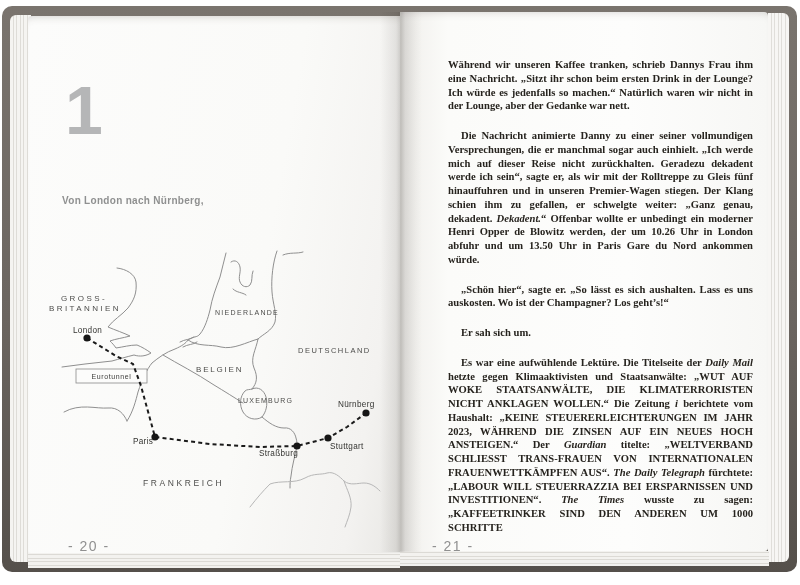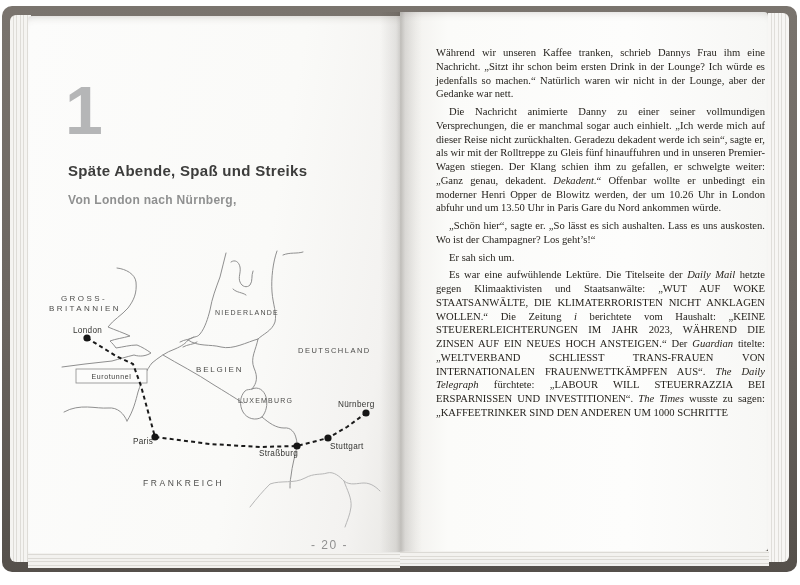--- a/index.html
+++ b/index.html
@@ -47,36 +47,36 @@
   
   .chapter-number{
     position:absolute;left:37px;top:60px;font-size:68px;line-height:1;font-weight:bold;
     color:#b5b6b7;letter-spacing:0;
   }
   .chapter-title{
     position:absolute;left:40px;top:146px;font-size:15px;font-weight:bold;
     color:#3d3d3c;letter-spacing:.3px;
   }
   .chapter-subtitle{
-    position:absolute;left:40px;top:175px;font-size:12px;font-weight:bold;
+    position:absolute;left:34px;top:175px;font-size:10px;font-weight:bold;
     color:#8f9090;line-height:19px;letter-spacing:.3px;
   }
   .map-svg{position:absolute;left:17px;top:232px;}
   .pagenum{
-    position:absolute;font-size:12px;color:#909090;letter-spacing:1.5px;text-align:right;
+    position:absolute;font-size:14px;color:#909090;letter-spacing:1.5px;text-align:left;
   }
   .pagenum-left{left:40px;top:522px;width:280px;}
   .pagenum-right{left:32px;top:526px;width:337px;}
   
   .text-col{
     position:absolute;left:32px;top:30px;width:337px;
     font-family:"Liberation Serif",serif;font-size:10.6px;line-height:13.75px;
     color:#26231e;text-align:justify;
   }
-  .para{margin:4px;}
+  .para{margin:16px;font-weight:bold;}
   .para.ind{text-indent:13px;}
   .para em{font-style:italic;}
   
   .coast,.border{fill:none;stroke:#8f8f8f;stroke-width:1;stroke-linecap:round;stroke-linejoin:round;}
   .river{fill:none;stroke:#b7b7b7;stroke-width:1;stroke-linecap:round;}
   .route{fill:none;stroke:#1a1a1a;stroke-width:2;stroke-dasharray:4 3.2;}
   .city-dot{fill:#161616;}
   .city-label{font-family:"Liberation Sans",sans-serif;font-size:8.2px;fill:#333330;letter-spacing:.3px;}
   .country-label{font-family:"Liberation Sans",sans-serif;fill:#4d4d4b;font-weight:400;}
   .tunnel-box{fill:#fcfcfb;stroke:#8a8a8a;stroke-width:.8;}
@@ -86,21 +86,20 @@
 <body>
 
 <div class="book">
   <div class="edge-stack edge-left"></div>
   <div class="edge-stack edge-right"></div>
   <div class="edge-stack edge-bottom-l"></div>
   <div class="edge-stack edge-bottom-r"></div>
 
   <div class="page left-page">
     <div class="chapter-number">1</div>
-    <div class="chapter-title">Späte Abende, Spaß und Streiks</div>
     <div class="chapter-subtitle">
       <div>Von London nach Nürnberg,</div>
     </div>
 
     <svg class="map-svg" width="356" height="290" viewBox="45 248 356 290" id="map-svg">
 
       <g>
         <path class="coast" d="M 117 268 C 126 269 135 274 136 282 C 137 293 134 300 128 308
                                C 122 315 113 320 108 327 C 115 330 124 333 130 336
                                C 123 338 115 339 110 341 C 112 343 114 345 116 348
@@ -178,16 +177,17 @@
   </div>
 
   <div class="page right-page">
     <div class="text-col" id="text-col" lang="de">
         <p class="para"><span>Während wir unseren Kaffee tranken, schrieb Dannys Frau ihm eine Nachricht. „Sitzt ihr schon beim ersten Drink in der Lounge? Ich würde es jedenfalls so machen.“ Natürlich waren wir nicht in der Lounge, aber der Gedanke war nett.</span></p>
         <p class="para ind"><span>Die Nachricht animierte Danny zu einer seiner vollmundigen Versprechungen, die er manchmal sogar auch einhielt. „Ich werde mich auf dieser Reise nicht zurückhalten. Geradezu dekadent werde ich sein“, sagte er, als wir mit der Rolltreppe zu Gleis fünf hinauffuhren und in unseren Premier-Wagen stiegen. Der Klang schien ihm zu gefallen, er schwelgte weiter: „Ganz genau, dekadent. </span><em>Dekadent.</em><span>“ Offenbar wollte er unbedingt ein moderner Henri Opper de Blowitz werden, der um 10.26 Uhr in London abfuhr und um 13.50 Uhr in Paris Gare du Nord ankommen würde.</span></p>
         <p class="para ind"><span>„Schön hier“, sagte er. „So lässt es sich aushalten. Lass es uns auskosten. Wo ist der Champagner? Los geht’s!“</span></p>
         <p class="para ind"><span>Er sah sich um.</span></p>
         <p class="para ind"><span>Es war eine aufwühlende Lektüre. Die Titelseite der </span><em>Daily Mail</em><span> hetzte gegen Klimaaktivisten und Staatsanwälte: „WUT AUF WOKE STAATSANWÄLTE, DIE KLIMATERRORISTEN NICHT ANKLAGEN WOLLEN.“ Die Zeitung </span><em>i</em><span> berichtete vom Haushalt: „KEINE STEUERERLEICHTERUNGEN IM JAHR 2023, WÄHREND DIE ZINSEN AUF EIN NEUES HOCH ANSTEIGEN.“ Der </span><em>Guardian</em><span> titelte: „WELTVERBAND SCHLIESST TRANS-FRAUEN VON INTERNATIONALEN FRAUENWETTKÄMPFEN AUS“. </span><em>The Daily Telegraph</em><span> fürchtete: „LABOUR WILL STEUERRAZZIA BEI ERSPARNISSEN UND INVESTITIONEN“. </span><em>The Times</em><span> wusste zu sagen: „KAFFEETRINKER SIND DEN ANDEREN UM 1000 SCHRITTE</span></p>
       </div>
+    <div class="pagenum pagenum-right">- 21 -</div>
   </div>
 
   <div class="spine"></div>
 </div>
 
 </body></html>

